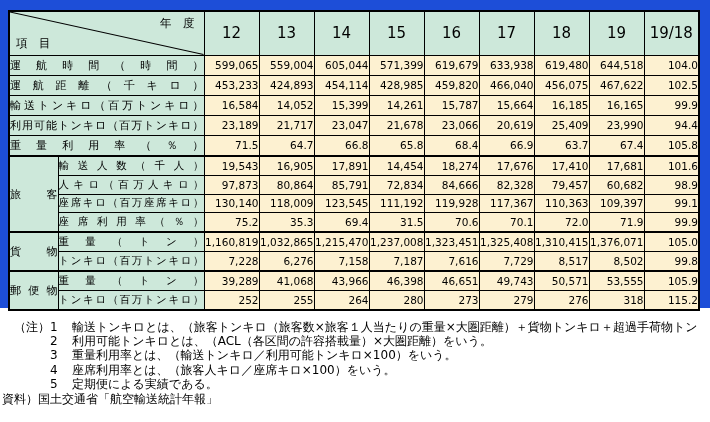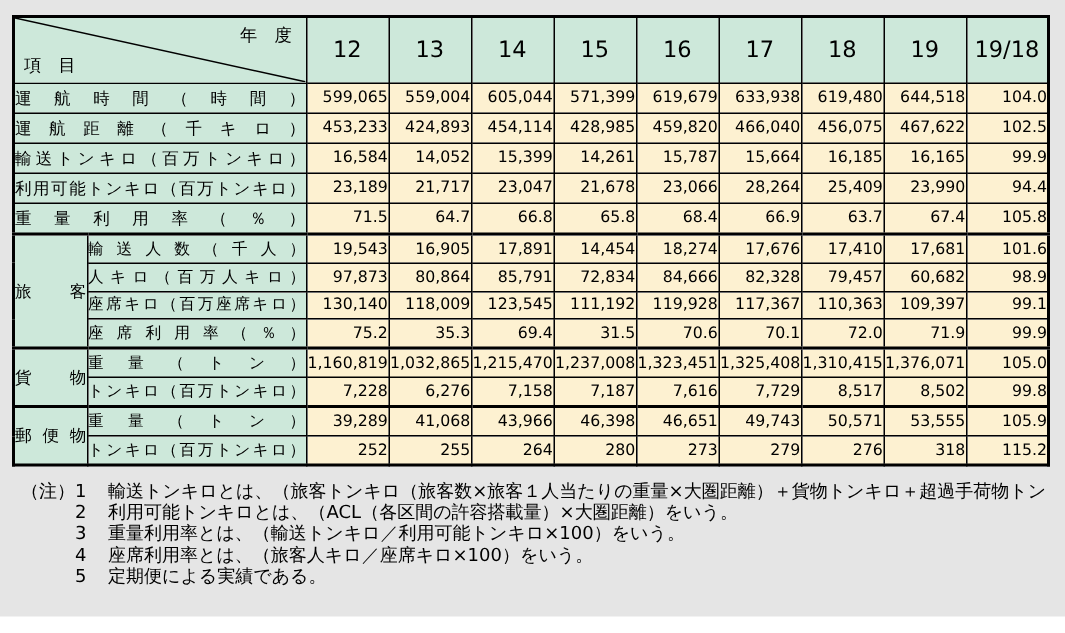--- a/index.html
+++ b/index.html
@@ -6,21 +6,21 @@
     --green:#cde8da;
     --cream:#fdf1d1;
     --border:#000000;
   }
   html,body{margin:0;padding:0;background:#ffffff;}
   body{
     width:710px;height:422px;overflow:hidden;
     font-family:"DejaVu Sans","Liberation Sans",sans-serif;
     color:#000;
   }
-  .page{position:relative;width:710px;height:411px;background:#e5e5e5;}
+  .page{position:relative;width:710px;height:308px;background:#1d4ed8;}
 
   table.stats{
     position:absolute;left:8px;top:10px;
     width:692px;height:301px;
     border-collapse:collapse;table-layout:fixed;
     border:2px solid var(--border);
   }
   table.stats th,table.stats td{
     border:1px solid var(--border);
     padding:0;overflow:hidden;
@@ -140,21 +140,21 @@
           <td class="val">16,165</td>
           <td class="val">99.9</td>
         </tr>
         <tr>
           <td class="full" colspan="2">利用可能トンキロ（百万トンキロ）</td>
           <td class="val">23,189</td>
           <td class="val">21,717</td>
           <td class="val">23,047</td>
           <td class="val">21,678</td>
           <td class="val">23,066</td>
-          <td class="val">28,264</td>
+          <td class="val">20,619</td>
           <td class="val">25,409</td>
           <td class="val">23,990</td>
           <td class="val">94.4</td>
         </tr>
         <tr>
           <td class="full" colspan="2">重量利用率（％）</td>
           <td class="val">71.5</td>
           <td class="val">64.7</td>
           <td class="val">66.8</td>
           <td class="val">65.8</td>
@@ -287,15 +287,16 @@
           <span class="nl-label"></span>
           <span class="nl-num">4</span>
           <span class="nl-text">座席利用率とは、（旅客人キロ／座席キロ×100）をいう。</span>
         </div>
         <div class="note-line">
           <span class="nl-label"></span>
           <span class="nl-num">5</span>
           <span class="nl-text">定期便による実績である。</span>
         </div>
       </div>
+    <div class="source">資料）国土交通省「航空輸送統計年報」</div>
   </div>
 
 </div>
 
 </body></html>

